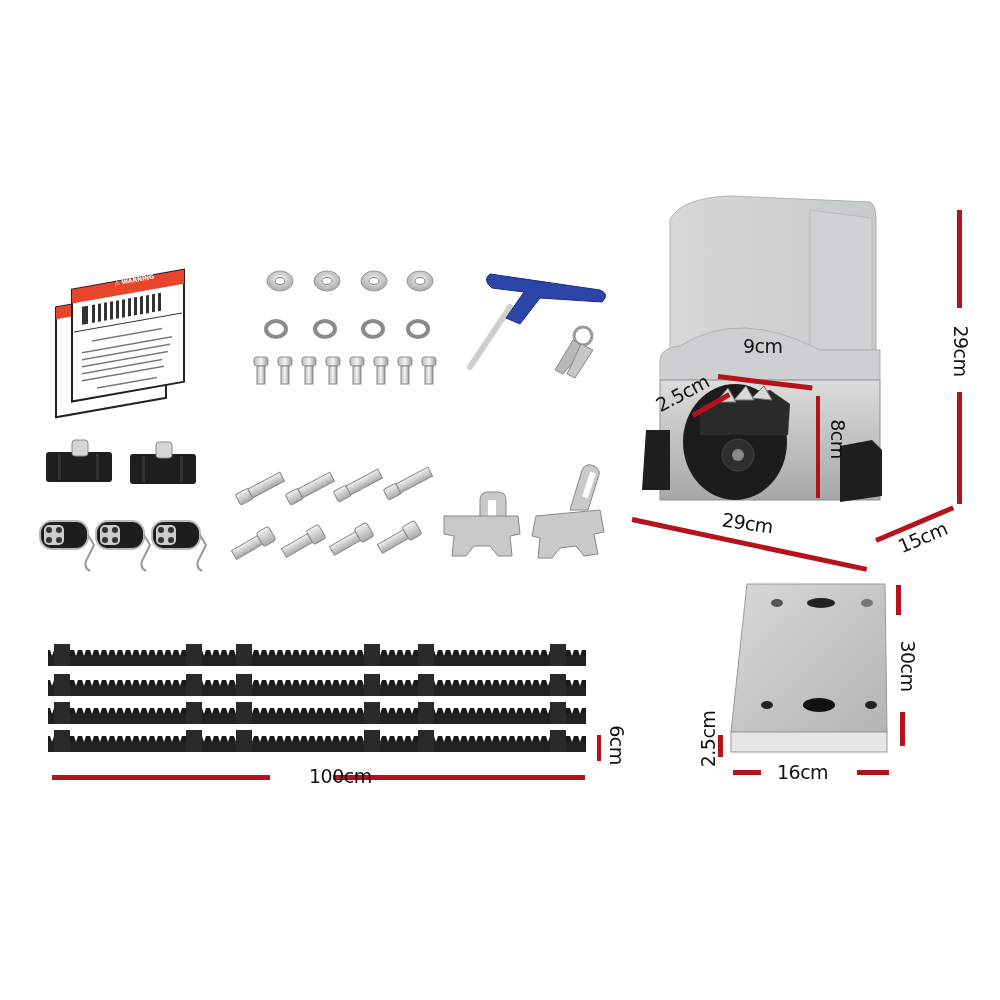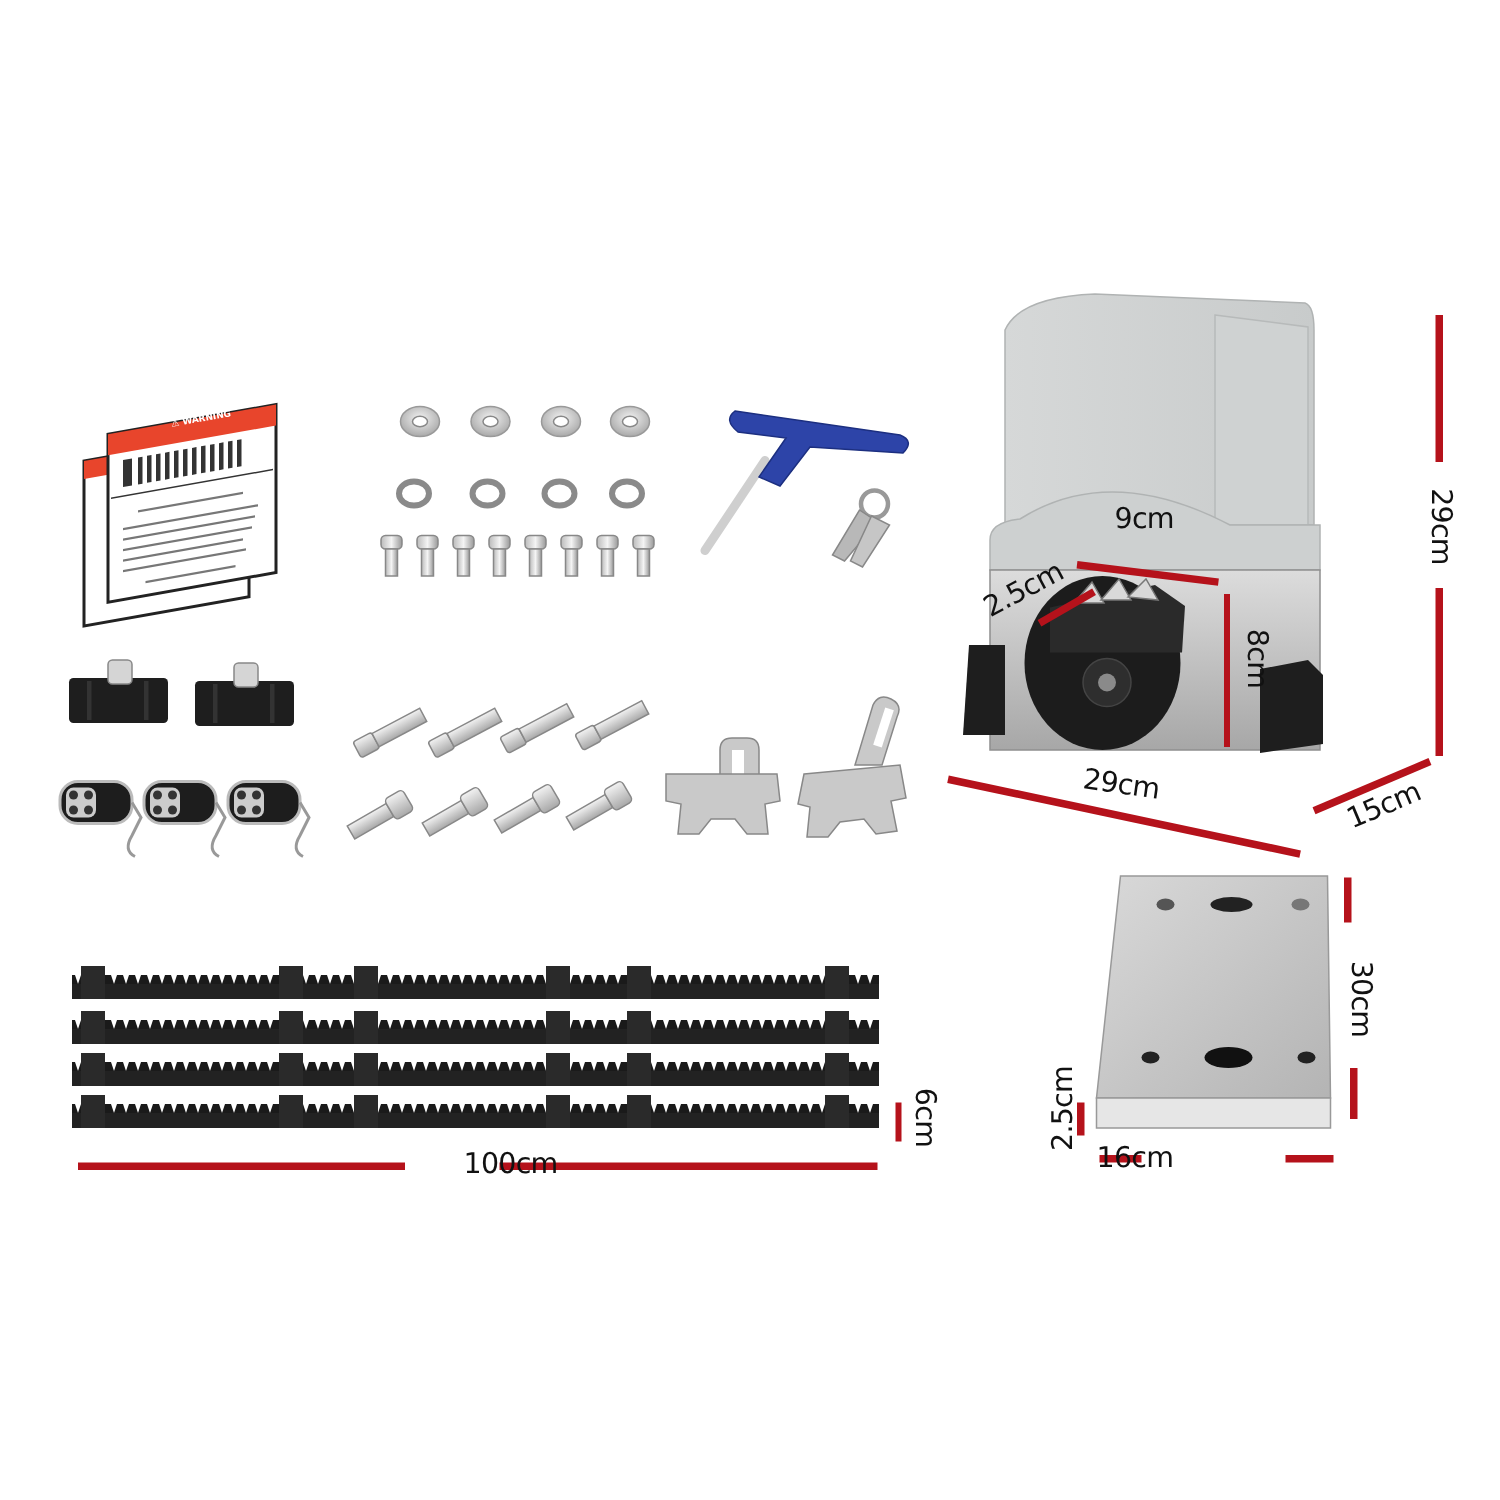--- a/index.html
+++ b/index.html
@@ -375,16 +375,16 @@
     <ellipse cx="146" cy="125" rx="6" ry="4" fill="#222"></ellipse>
   </svg>
 </div>
 
 <div class="dim-line" style="left:896px; top:585px; width:5px; height:30px;"></div>
 <div class="dim-line" style="left:900px; top:712px; width:5px; height:34px;"></div>
 <span class="dim-text" style="left:882px; top:655px; transform:rotate(90deg);">30cm</span>
 
 <div class="dim-line" style="left:733px; top:770px; width:28px; height:5px;"></div>
 <div class="dim-line" style="left:857px; top:770px; width:32px; height:5px;"></div>
-<span class="dim-text" style="left:731px; top:761px;">16cm</span>
+<span class="dim-text" style="left:777px; top:761px;">16cm</span>
 
 <div class="dim-line" style="left:718px; top:735px; width:5px; height:22px;"></div>
 <span class="dim-text" style="left:680px; top:728px; transform:rotate(-90deg);">2.5cm</span>
 
 </body></html>

